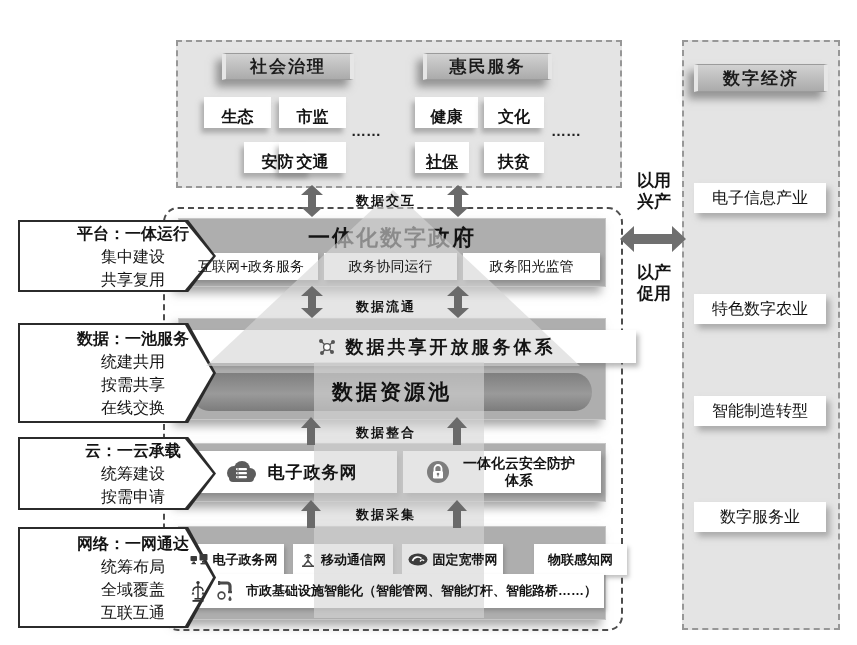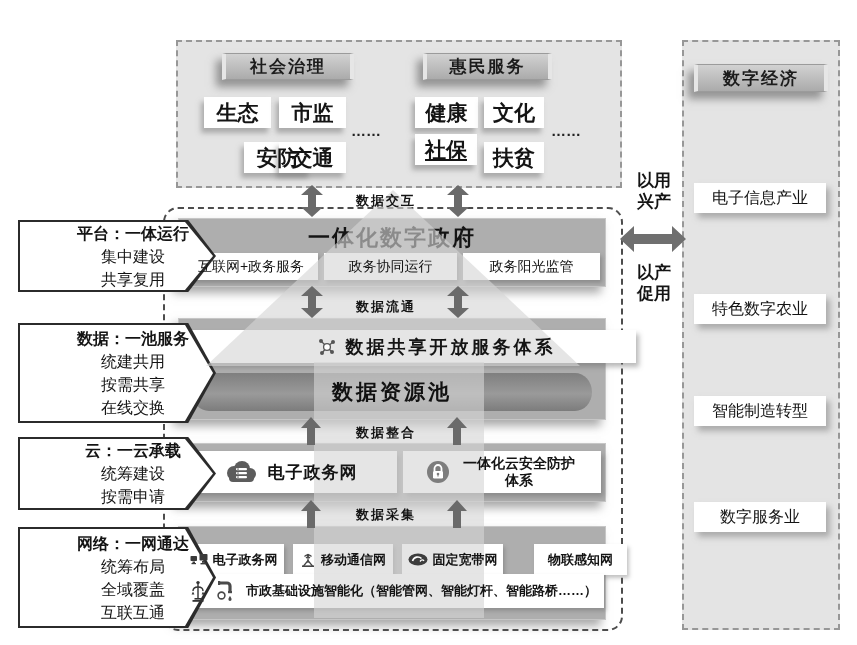--- a/index.html
+++ b/index.html
@@ -17,29 +17,29 @@
   .hdr3d{position:absolute;display:flex;align-items:center;justify-content:center;
       font-weight:700;font-size:17px;letter-spacing:2px;color:#1c1c1c;
       background:linear-gradient(180deg,#d2d2d2,#ababab);
       border:1px solid #9b9b9b;border-left:4px solid #e6e6e6;border-right:4px solid #e6e6e6;
       box-shadow:-6px 7px 8px rgba(95,95,95,.6);box-sizing:border-box;}
   [data-name="social-governance-header"]{left:222px;top:53px;width:132px;height:27px;}
   [data-name="welfare-services-header"]{left:423px;top:53px;width:129px;height:27px;}
   [data-name="digital-economy-header"]{left:694px;top:64px;width:134px;height:28px;}
 
   
-  .wbox{position:absolute;background:#fff;display:flex;align-items:center;justify-content:center;
-      font-size:21px;font-weight:600;box-shadow:-3px 5px 5px rgba(115,115,115,.5);box-sizing:border-box;}
+  .wbox{position:absolute;background:#fff;display:flex;align-items:flex-end;justify-content:center;
+      font-size:16px;font-weight:600;box-shadow:-3px 5px 5px rgba(115,115,115,.5);box-sizing:border-box;}
   [data-name="top-item-eco"]{left:204px;top:97px;width:67px;height:31px;}
   [data-name="top-item-market"]{left:279px;top:97px;width:67px;height:31px;}
   [data-name="top-item-security"]{left:204px;top:142px;width:67px;height:31px;margin-left:40px;}
   [data-name="top-item-traffic"]{left:279px;top:142px;width:67px;height:31px;}
   [data-name="top-item-health"]{left:415px;top:97px;width:63px;height:31px;}
   [data-name="top-item-culture"]{left:484px;top:97px;width:60px;height:31px;}
-  [data-name="top-item-socialsec"]{left:415px;top:134px;width:62px;height:31px;text-decoration:underline;}
+  [data-name="top-item-socialsec"]{left:415px;top:142px;width:54px;height:31px;text-decoration:underline;}
   [data-name="top-item-poverty"]{left:484px;top:142px;width:60px;height:31px;}
   .dots{position:absolute;width:36px;text-align:center;font-size:15px;font-weight:700;color:#222;}
   [data-name="more-dots-1"]{left:348px;top:122px;}
   [data-name="more-dots-2"]{left:548px;top:122px;}
 
   .rbox{position:absolute;background:#fff;display:flex;align-items:center;justify-content:center;
       font-size:16px;font-weight:500;box-shadow:4px 5px 6px rgba(115,115,115,.5);
       left:694px;width:132px;height:30px;box-sizing:border-box;}
   [data-name="econ-item-0"]{top:183px;}
   [data-name="econ-item-1"]{top:294px;}

